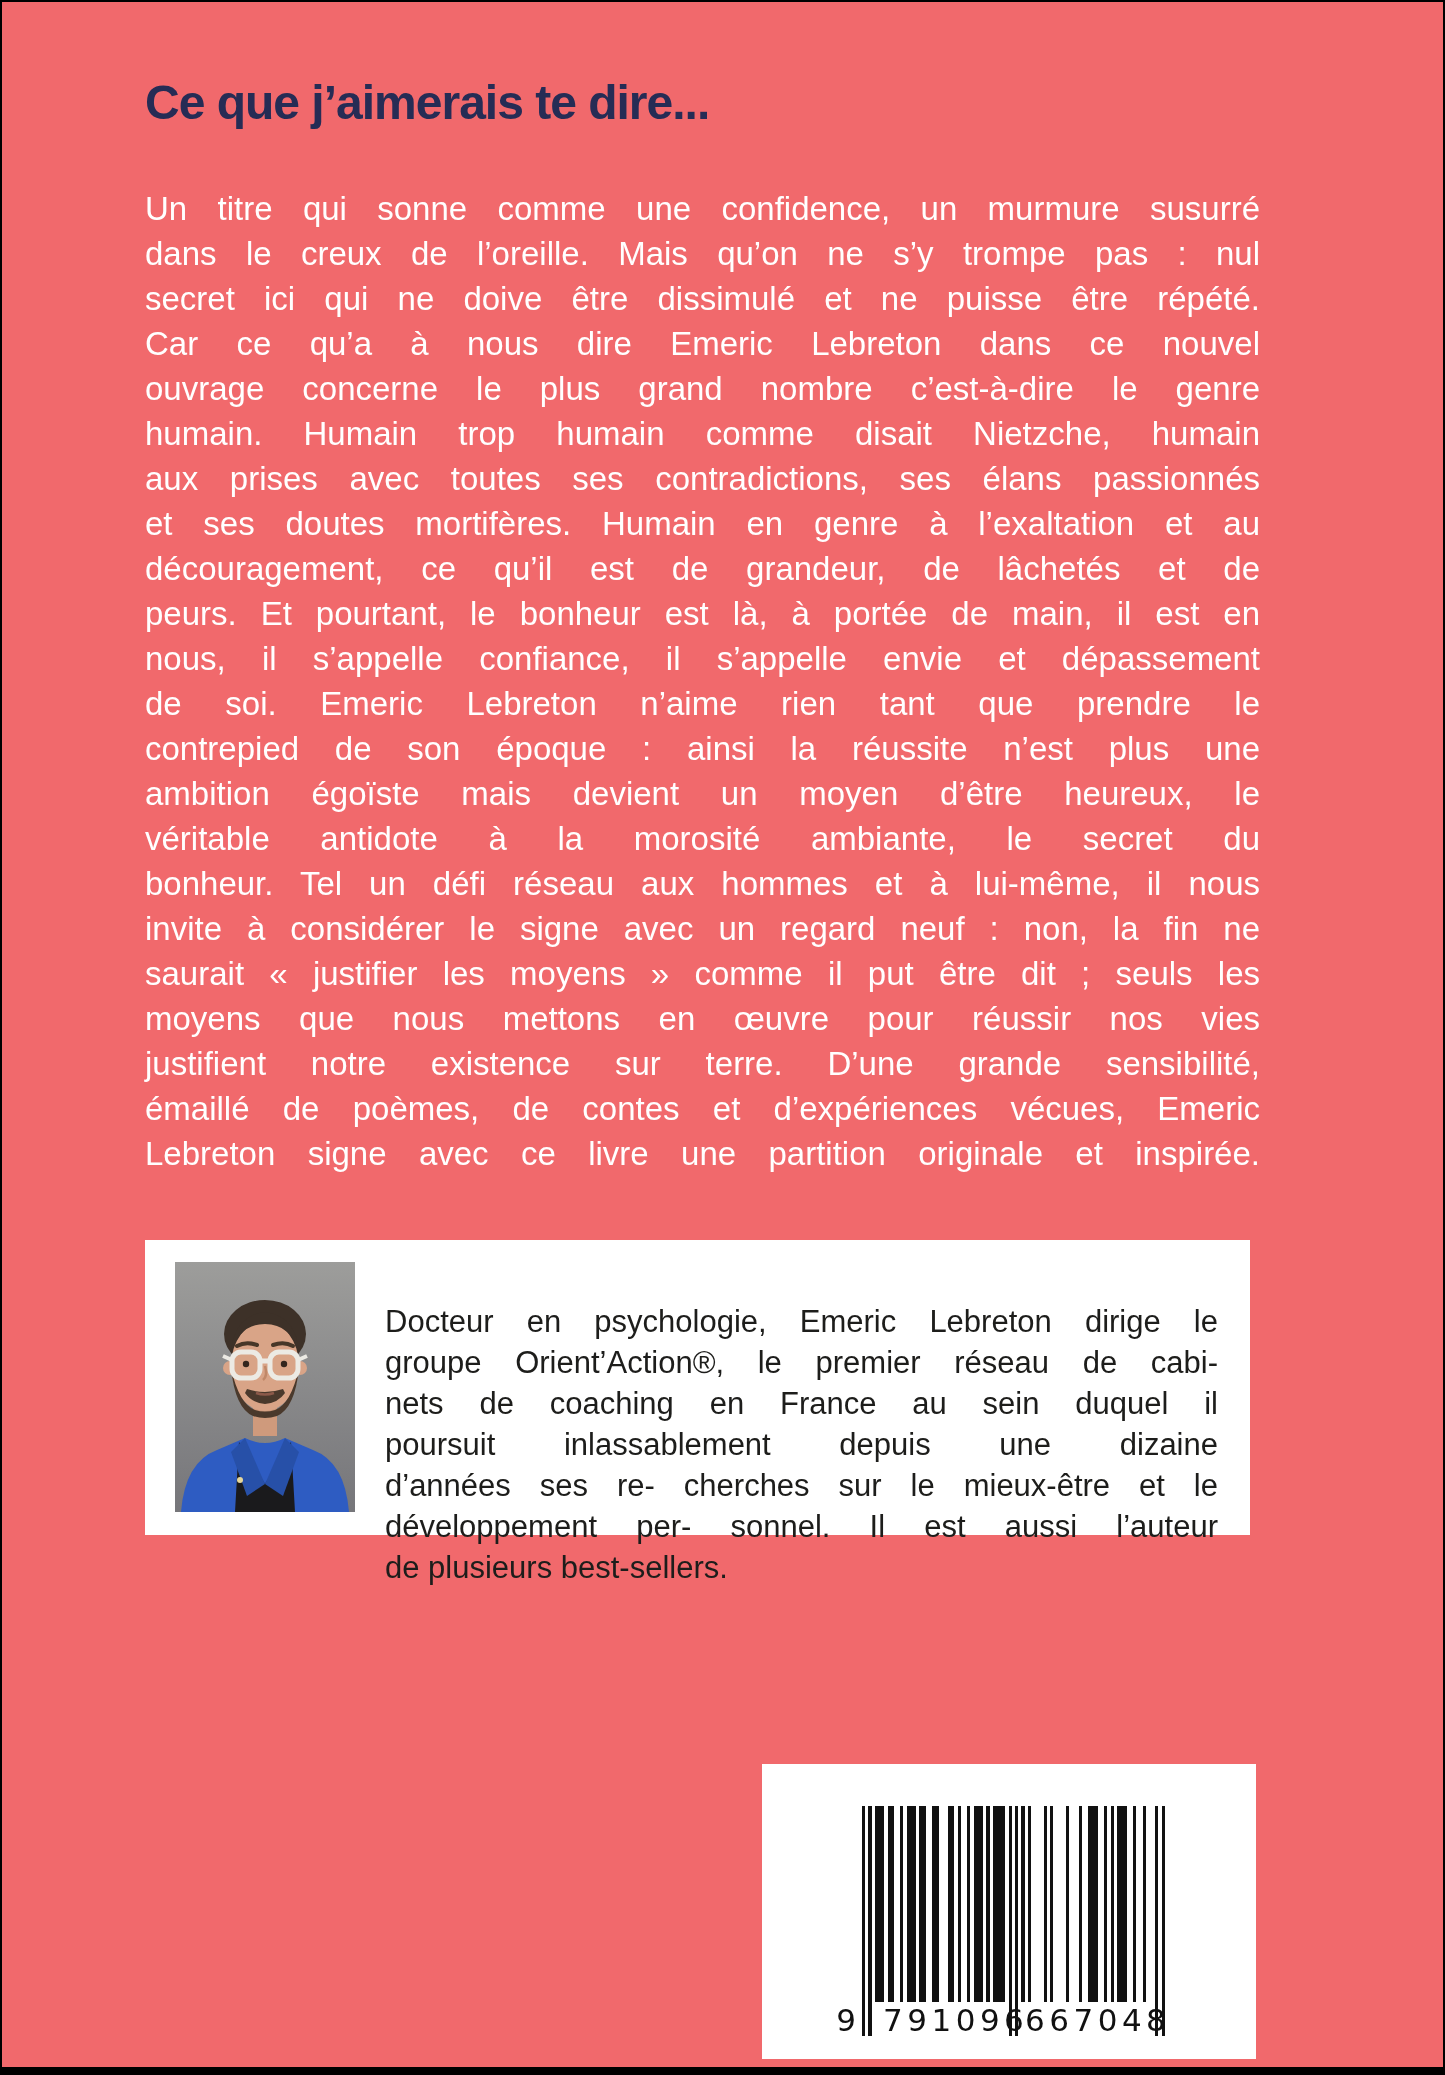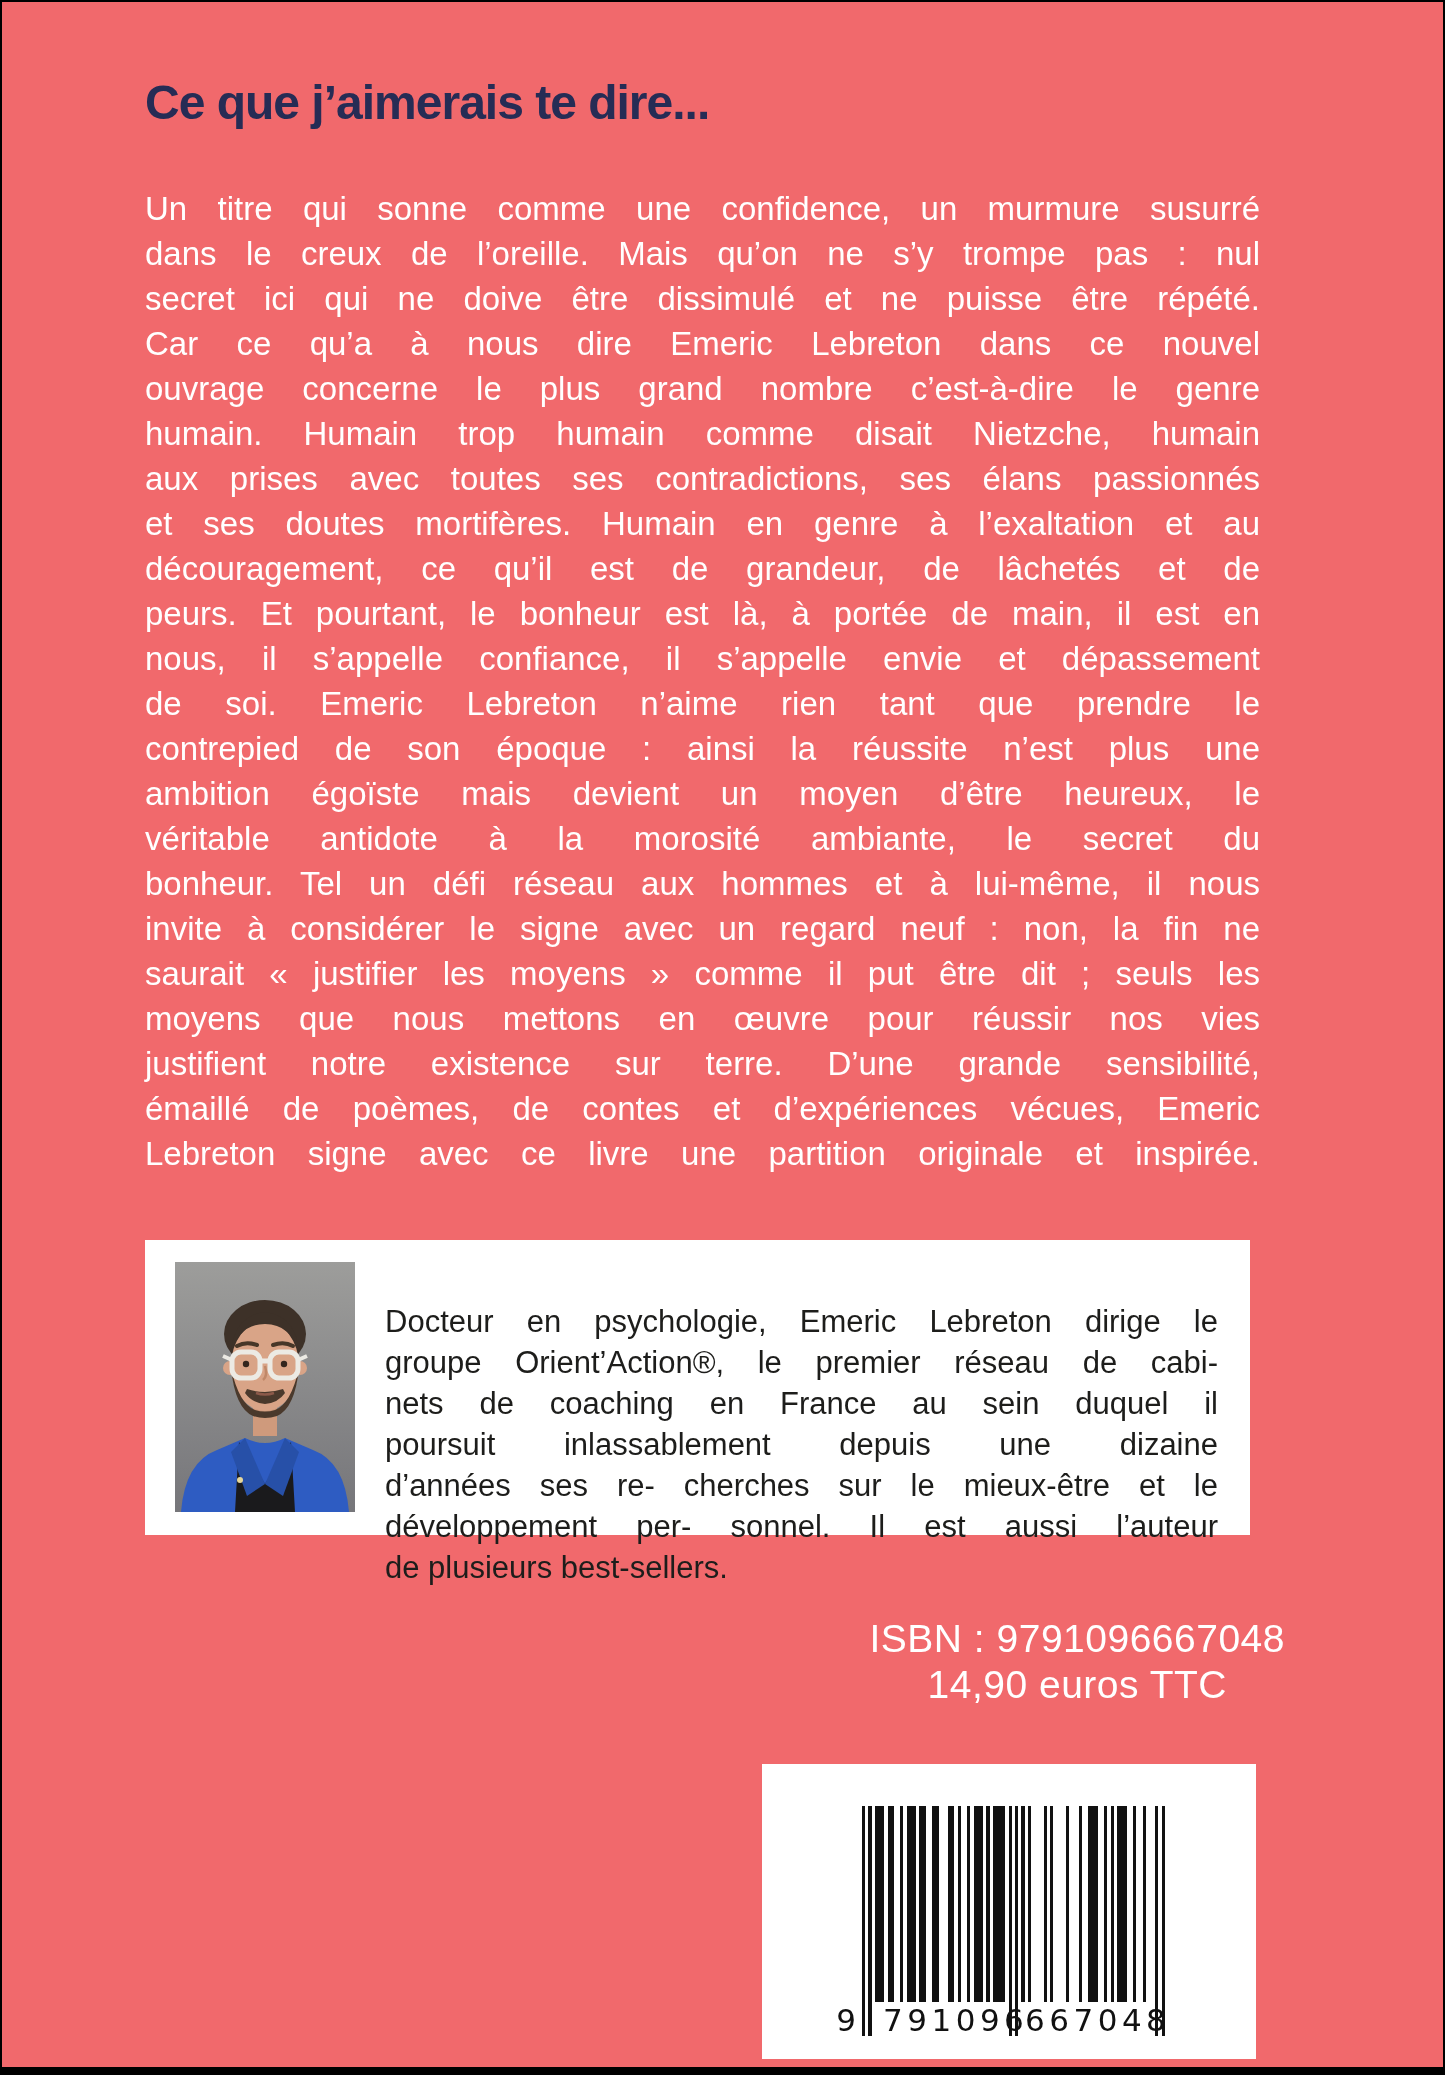--- a/index.html
+++ b/index.html
@@ -179,24 +179,20 @@
         <div class="bio-line">Docteur en psychologie, Emeric Lebreton dirige le</div>
         <div class="bio-line">groupe Orient’Action®, le premier réseau de cabi-</div>
         <div class="bio-line">nets de coaching en France au sein duquel il</div>
         <div class="bio-line">poursuit inlassablement depuis une dizaine</div>
         <div class="bio-line">d’années ses re- cherches sur le mieux-être et le</div>
         <div class="bio-line">développement per- sonnel. Il est aussi l’auteur</div>
         <div class="bio-line">de plusieurs best-sellers.</div>
       </div>
   </div>
 
-  <div class="isbn-block">
-    <div>ISBN : 9791096667048</div>
-    <div>14,90 euros TTC</div>
-  </div>
 
   <div class="barcode-box">
     <div class="barcode-bars">
         <div class="module on guard"></div>
         <div class="module guard"></div>
         <div class="module on guard"></div>
         <div class="module"></div>
         <div class="module on"></div>
         <div class="module on"></div>
         <div class="module on"></div>

